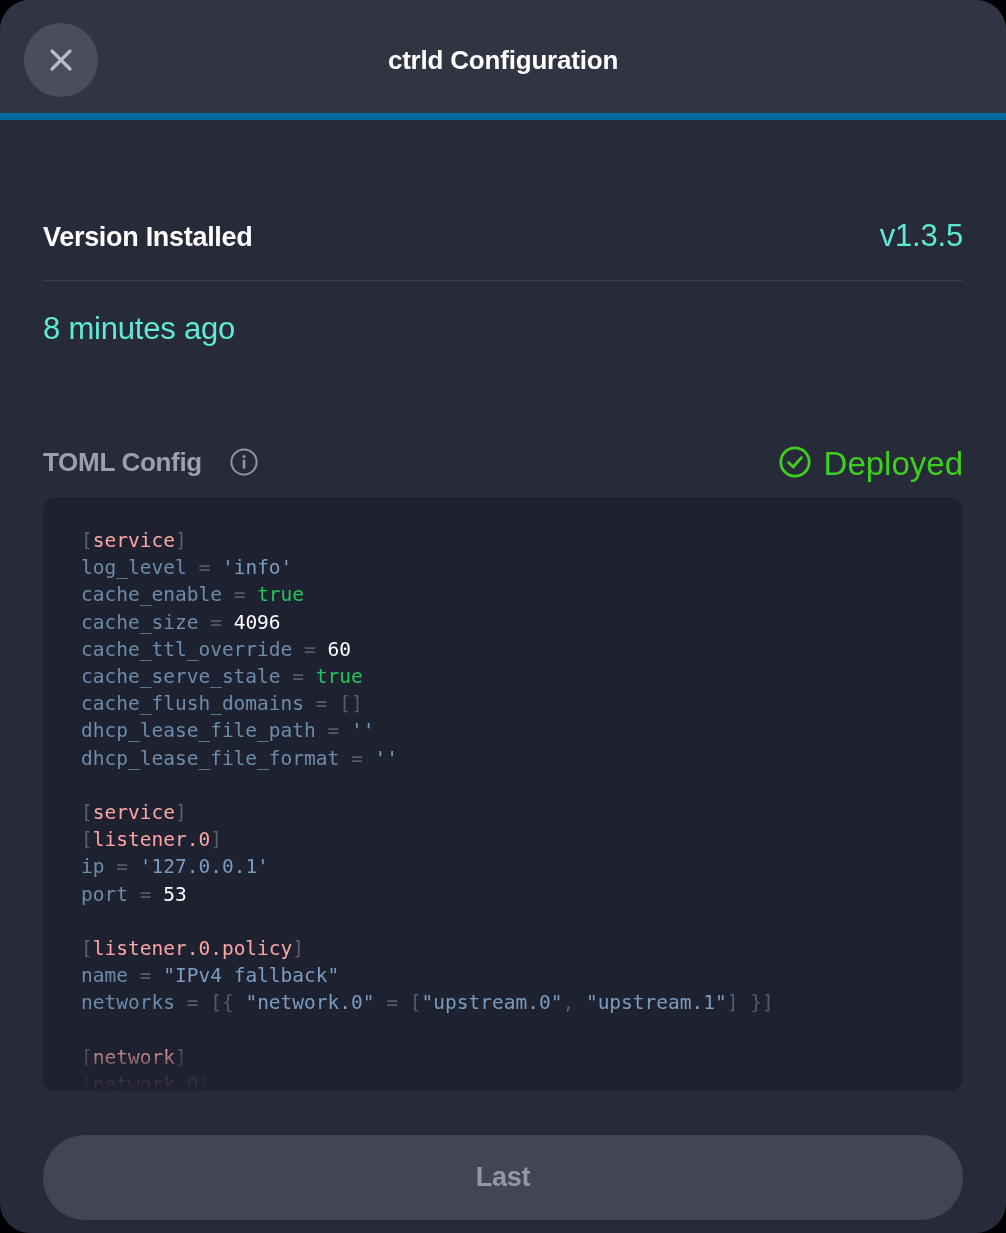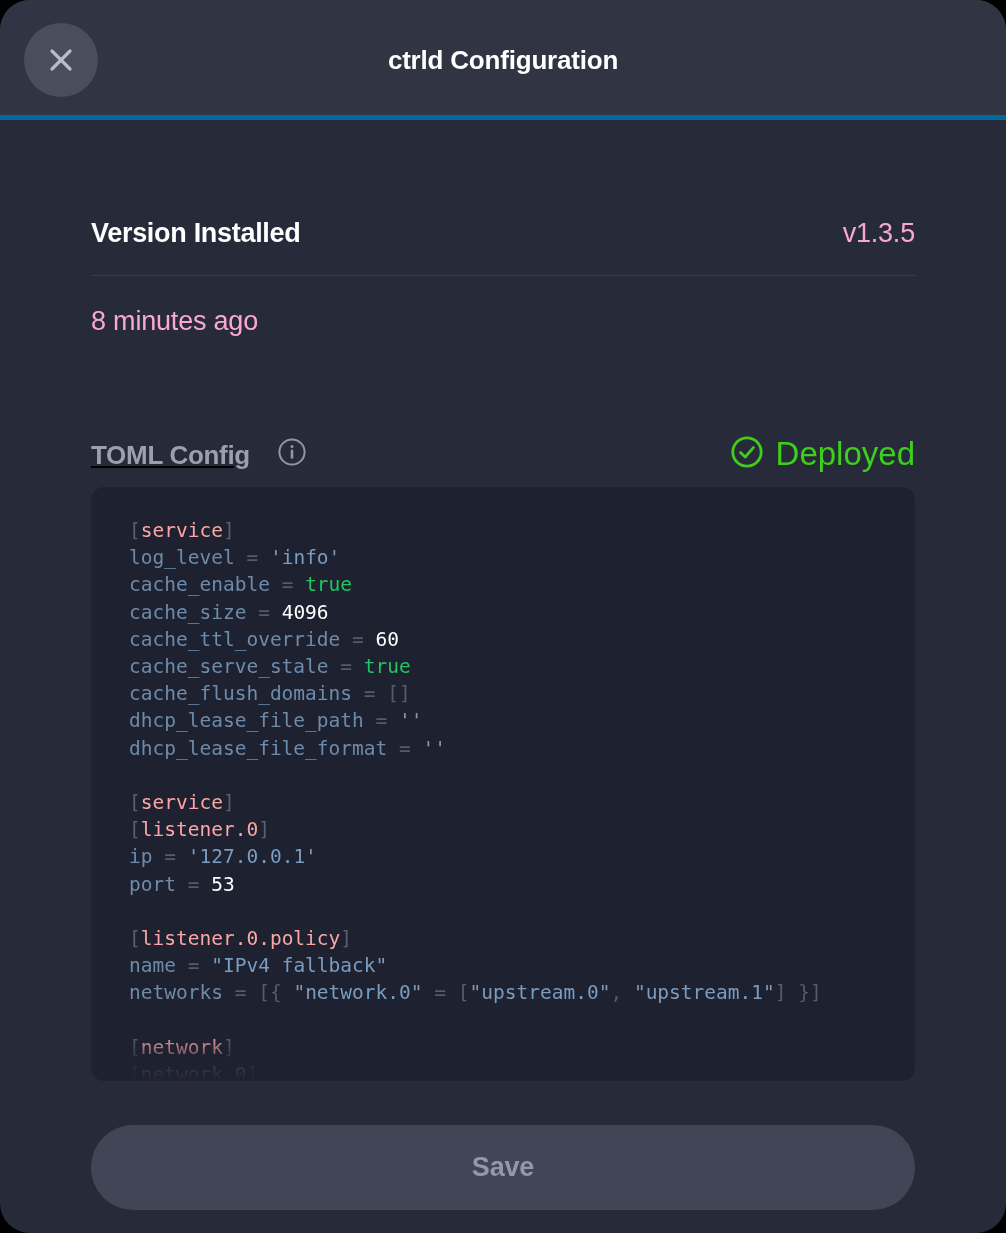--- a/index.html
+++ b/index.html
@@ -25,21 +25,21 @@
     border-radius: 30px;
     overflow: hidden;
     box-sizing: border-box;
   }
 
   
   .titlebar {
     position: relative;
     height: 120px;
     background: #313443;
-    border-bottom: 5px solid #0369a1;
+    border-bottom: 7px solid #0369a1;
     box-sizing: border-box;
   }
   .close-btn {
     position: absolute;
     left: 24px;
     top: 23px;
     width: 74px;
     height: 74px;
     border-radius: 50%;
     background: #4a4e5c;
@@ -60,59 +60,58 @@
     justify-content: center;
     color: #ffffff;
     font-size: 26px;
     font-weight: bold;
     letter-spacing: -0.2px;
   }
 
   
   .content {
     position: relative;
-    padding: 0 91px;
+    padding: 0 43px;
     box-sizing: border-box;
   }
 
   .info-rows { margin-top: 84px; }
   .info-row {
     display: flex;
     align-items: baseline;
     justify-content: space-between;
     padding: 14px 0 26px 0;
   }
   .info-row.divided { border-bottom: 1px solid #3a3e4d; }
   .info-row.second { padding-top: 30px; padding-bottom: 20px; }
   .info-label {
     color: #ffffff;
     font-size: 27px;
     font-weight: bold;
     letter-spacing: -0.3px;
   }
   .info-value {
-    color: #f9a8d4;
-    font-size: 27px;
+    color: #5eead4;
+    font-size: 31px;
     font-weight: normal;
     letter-spacing: -0.2px;
   }
 
   
   .toml-head {
     display: flex;
     align-items: center;
     justify-content: space-between;
     margin-top: 78px;
     margin-bottom: 14px;
   }
   .toml-head-left {
     display: flex;
-    align-items: flex-end;
+    align-items: flex-start;
     gap: 27px;
-    text-decoration: underline;
   }
   .toml-title {
     color: #9aa0b0;
     font-size: 26px;
     font-weight: bold;
     letter-spacing: -0.3px;
   }
   .info-icon { display: block; cursor: pointer; }
   .deployed {
     display: flex;
@@ -257,17 +256,17 @@
 <span class="t-key">name</span><span class="t-eq"> = </span><span class="t-str">"IPv4 fallback"</span>
 <span class="t-key">networks</span><span class="t-eq"> = </span><span class="t-pun">[{ </span><span class="t-str">"network.0"</span><span class="t-eq"> = </span><span class="t-pun">[</span><span class="t-str">"upstream.0"</span><span class="t-pun">, </span><span class="t-str">"upstream.1"</span><span class="t-pun">] }]</span>
 
 <span class="t-brk">[</span><span class="t-tbl">network</span><span class="t-brk">]</span>
 <span class="t-brk">[</span><span class="t-tbl">network.0</span><span class="t-brk">]</span></pre>
       </div>
       <div class="code-fade"></div>
     </div>
 
     <div class="save-btn">
-      <span>Save</span>
+      <span>Last</span>
     </div>
 
   </div>
 </div>
 
 </body></html>

